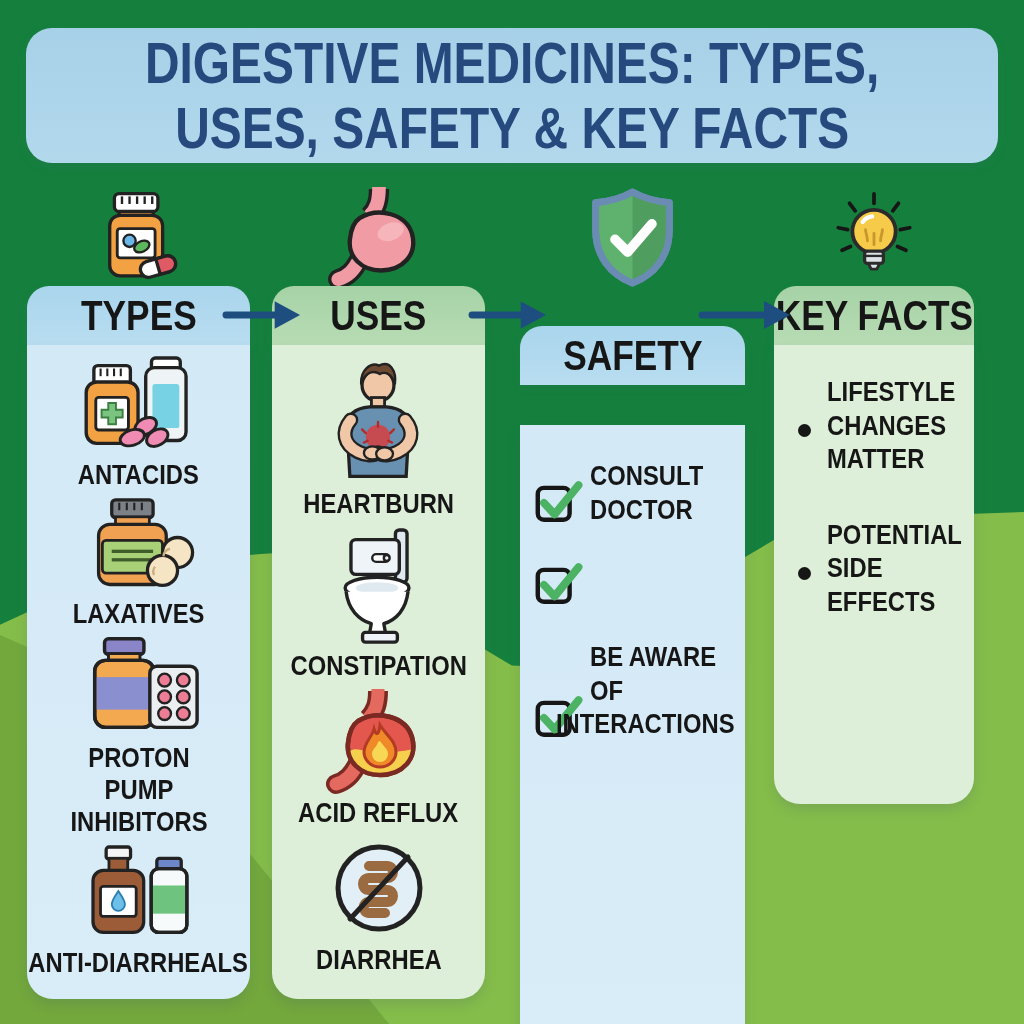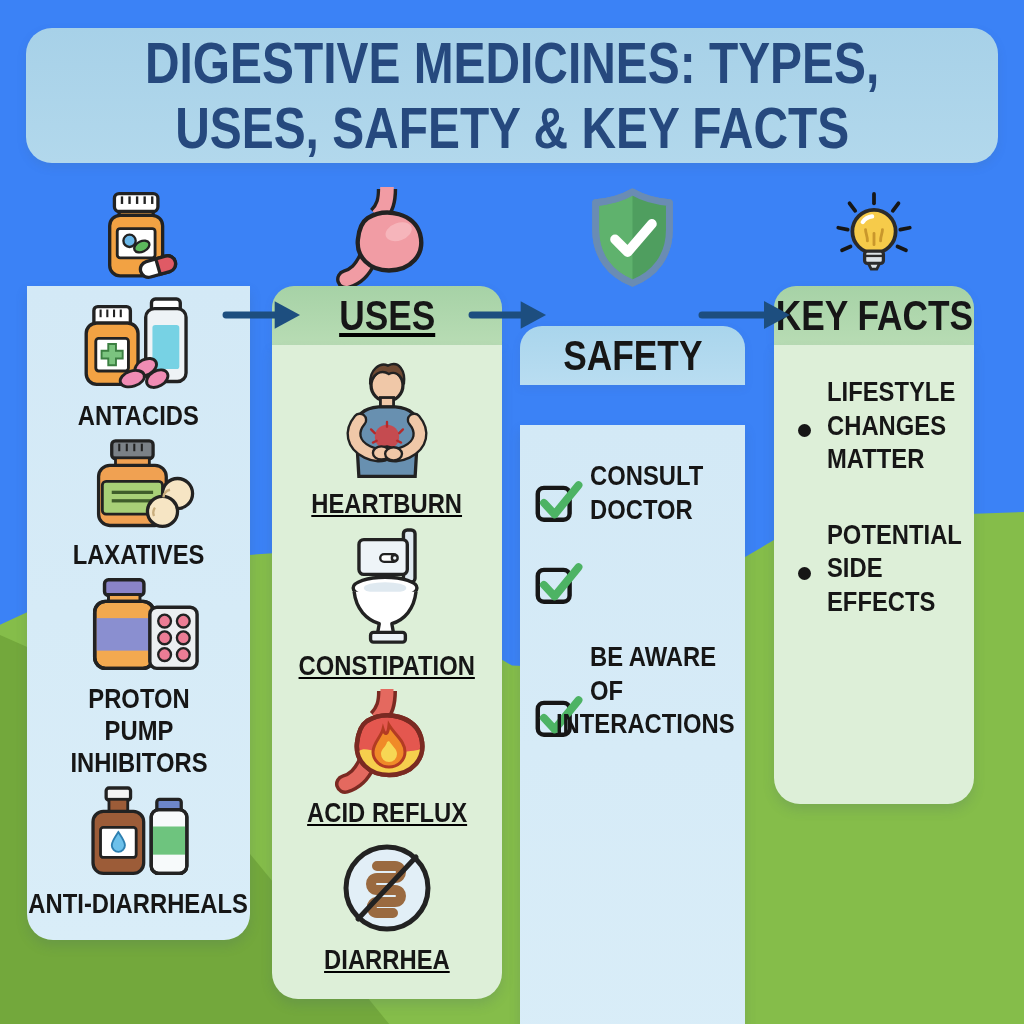--- a/index.html
+++ b/index.html
@@ -1,18 +1,18 @@
 <!DOCTYPE html>
 <html><head>
 <meta charset="utf-8">
 <style>
   html,body{margin:0;padding:0;background:#9aa;}
   .canvas{
     position:relative;width:1024px;height:1024px;overflow:hidden;
-    background:#3b82f6;
+    background:#15803d;
     font-family:"Liberation Sans", sans-serif;
     -webkit-font-smoothing:antialiased;
   }
   .hill{position:absolute;inset:0;}
   .hill-bright{
     background:#85bd4a;
     clip-path:polygon(0 61%,13% 55%,27% 54%,40% 59%,50% 65%,61% 65.5%,70% 56%,76% 52.5%,86% 50.5%,100% 50%,100% 100%,0 100%);
   }
   .hill-dark{
     background:#73a83c;
@@ -24,21 +24,21 @@
     border-radius:26px;
     display:flex;flex-direction:column;justify-content:center;align-items:center;
     box-shadow:0 4px 10px rgba(70,100,130,.15);
   }
   .title-line{
     font-size:57px;font-weight:800;color:#26497e;line-height:1.13;
     white-space:nowrap;transform:scaleX(.84);letter-spacing:0;
   }
   .column{position:absolute;top:183px;display:flex;flex-direction:column;}
   .col-types{left:27px;width:223px;}
-  .col-uses{left:272px;width:230px;text-decoration:underline;}
+  .col-uses{left:272px;width:213px;}
   .col-safety{left:520px;width:225px;gap:40px;}
   .col-keyfacts{left:774px;width:200px;}
   .col-icon{height:103px;display:flex;align-items:flex-end;justify-content:center;}
   .col-header{
     height:59px;border-radius:22px 22px 0 0;
     display:flex;align-items:center;justify-content:center;
     box-shadow:0 3px 8px rgba(70,100,130,.12);
   }
   .col-header.blue{background:linear-gradient(180deg,#a9d5ec,#b9ddf1);}
   .col-header.green{background:linear-gradient(180deg,#a6d2a6,#b8dcb4);}
@@ -114,20 +114,23 @@
           </g>
         <rect x="32" y="40" width="40" height="31" rx="3" fill="#ffffff" stroke="#222" stroke-width="3"></rect>
         <circle cx="45" cy="53" r="6.5" fill="#6ab7e8" stroke="#222" stroke-width="2.5"></circle>
         <ellipse cx="58" cy="59" rx="8.5" ry="5.5" transform="rotate(-25 58 59)" fill="#5cb85c" stroke="#222" stroke-width="2.5"></ellipse>
         <g transform="rotate(-16 74 80)">
           <rect x="56" y="72" width="38" height="17" rx="8.5" fill="#ffffff" stroke="#222" stroke-width="3.5"></rect>
           <path d="M75,72 h10.5 a8.5,8.5 0 0 1 8.5,8.5 a8.5,8.5 0 0 1 -8.5,8.5 H75 Z" fill="#e05a65" stroke="#222" stroke-width="3.5"></path>
         </g>
       </svg>
     </div>
+    <div class="col-header blue">
+      <span class="col-header-text">TYPES</span>
+    </div>
     <div class="col-body blue body-tall">
       <div class="icon-list">
 
         <div class="icon-item">
           <span>
             <svg width="128" height="96" viewBox="0 0 130 100">
               <rect x="78" y="1" width="30" height="13" rx="4" fill="#ffffff" stroke="#222" stroke-width="3.5"></rect>
               <rect x="72" y="11" width="42" height="76" rx="9" fill="#eef3f6" stroke="#222" stroke-width="3.5"></rect>
               <rect x="79" y="28" width="28" height="46" rx="3" fill="#77d2e4"></rect>
               <rect x="18" y="9" width="38" height="20" rx="4" fill="#ffffff" stroke="#222" stroke-width="3.5"></rect>

